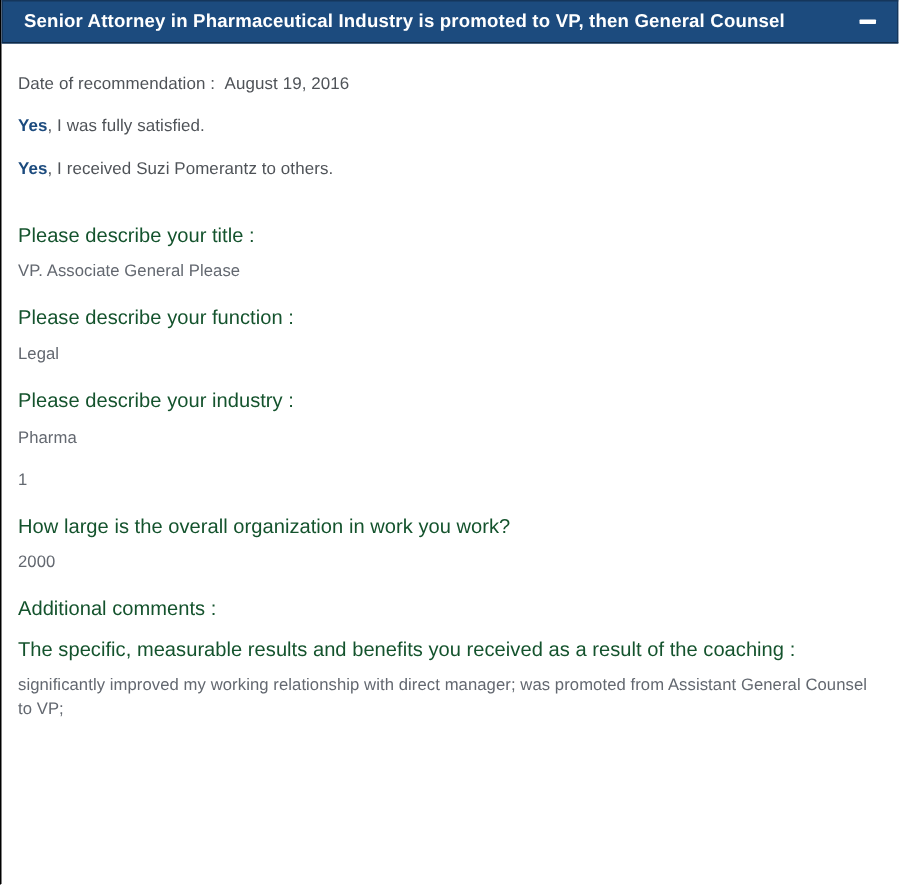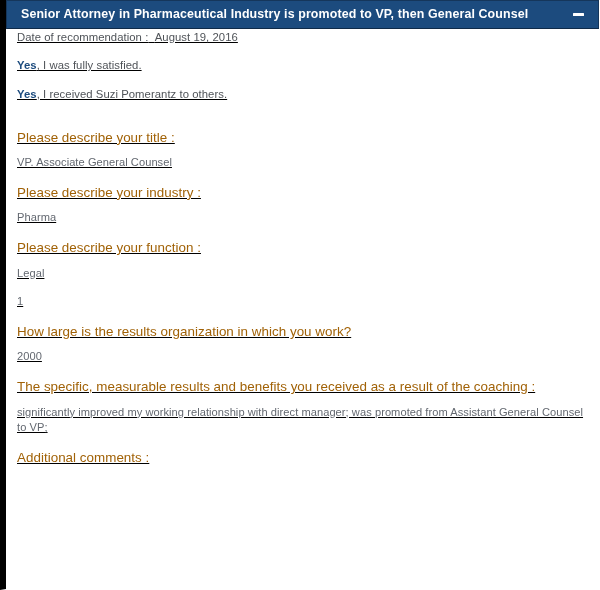--- a/index.html
+++ b/index.html
@@ -10,21 +10,21 @@
   body {
     font-family: "Liberation Sans", sans-serif;
     -webkit-font-smoothing: antialiased;
   }
   #panel {
     position: relative;
     width: 600px;
     height: 590px;
     box-sizing: border-box;
     background: #ffffff;
-    border-left: 6px solid #000000;
+    border-left: 1px solid #000000;
     border-right: 1px solid #ffffff;
     border-bottom: 1px solid #ffffff;
     overflow: hidden;
   }
   
   #panel-header {
     position: relative;
     height: 29px;
     background: #1c4b7e;
     border: 1px solid #15365b;
@@ -58,22 +58,21 @@
   #collapse-btn .bar {
     display: block;
     width: 11px;
     height: 3px;
     background: #ffffff;
     border-radius: 0.5px;
   }
 
   
   #panel-body {
-    padding: 1px 10px 0 11px;
-    text-decoration: underline;
+    padding: 20px 10px 0 11px;
   }
 
   .meta-line {
     font-size: 11.3px;
     color: #4f5358;
     line-height: 1.35;
     margin: 0 0 13px 0;
     letter-spacing: 0.005em;
   }
   .meta-line .label { color: #4f5358; }
@@ -82,21 +81,21 @@
   .meta-line .yes {
     color: #1c4b7e;
     font-weight: bold;
     text-align: center;
   }
 
   .qa-block { margin: 0; }
 
   .question {
     font-size: 13.4px;
-    color: #a16207;
+    color: #14532d;
     line-height: 1.3;
     margin: 0 0 9px 0;
     letter-spacing: 0.002em;
   }
   .answer {
     font-size: 11.1px;
     color: #636870;
     line-height: 1.42;
     margin: 0 0 13px 0;
     letter-spacing: 0.005em;
@@ -129,47 +128,47 @@
 
     <p class="meta-line affirm">
       <span class="yes">Yes</span><span>, I received Suzi Pomerantz to others.</span>
     </p>
 
 
     <div class="spacer-top"></div>
 
     <div class="qa-block">
       <p class="question">Please describe your title :</p>
-      <p class="answer">VP. Associate General Counsel</p>
+      <p class="answer">VP. Associate General Please</p>
+    </div>
+
+    <div class="qa-block">
+      <p class="question">Please describe your function :</p>
+      <p class="answer">Legal</p>
     </div>
 
     <div class="qa-block">
       <p class="question">Please describe your industry :</p>
       <p class="answer">Pharma</p>
     </div>
 
     <div class="qa-block">
-      <p class="question">Please describe your function :</p>
-      <p class="answer">Legal</p>
-    </div>
-
-    <div class="qa-block">
       <p class="answer">1</p>
     </div>
 
     <div class="qa-block">
-      <p class="question">How large is the results organization in which you work?</p>
+      <p class="question">How large is the overall organization in work you work?</p>
       <p class="answer">2000</p>
     </div>
 
+
+    <div class="qa-block">
+      <p class="question">Additional comments :</p>
+
+    </div>
 
     <div class="qa-block">
       <p class="question">The specific, measurable results and benefits you received as a result of the coaching :</p>
       <p class="answer">significantly improved my working relationship with direct manager; was promoted from Assistant General Counsel to VP;</p>
     </div>
 
-    <div class="qa-block">
-      <p class="question">Additional comments :</p>
-
-    </div>
-
   </div>
 </div>
 
 </body></html>

